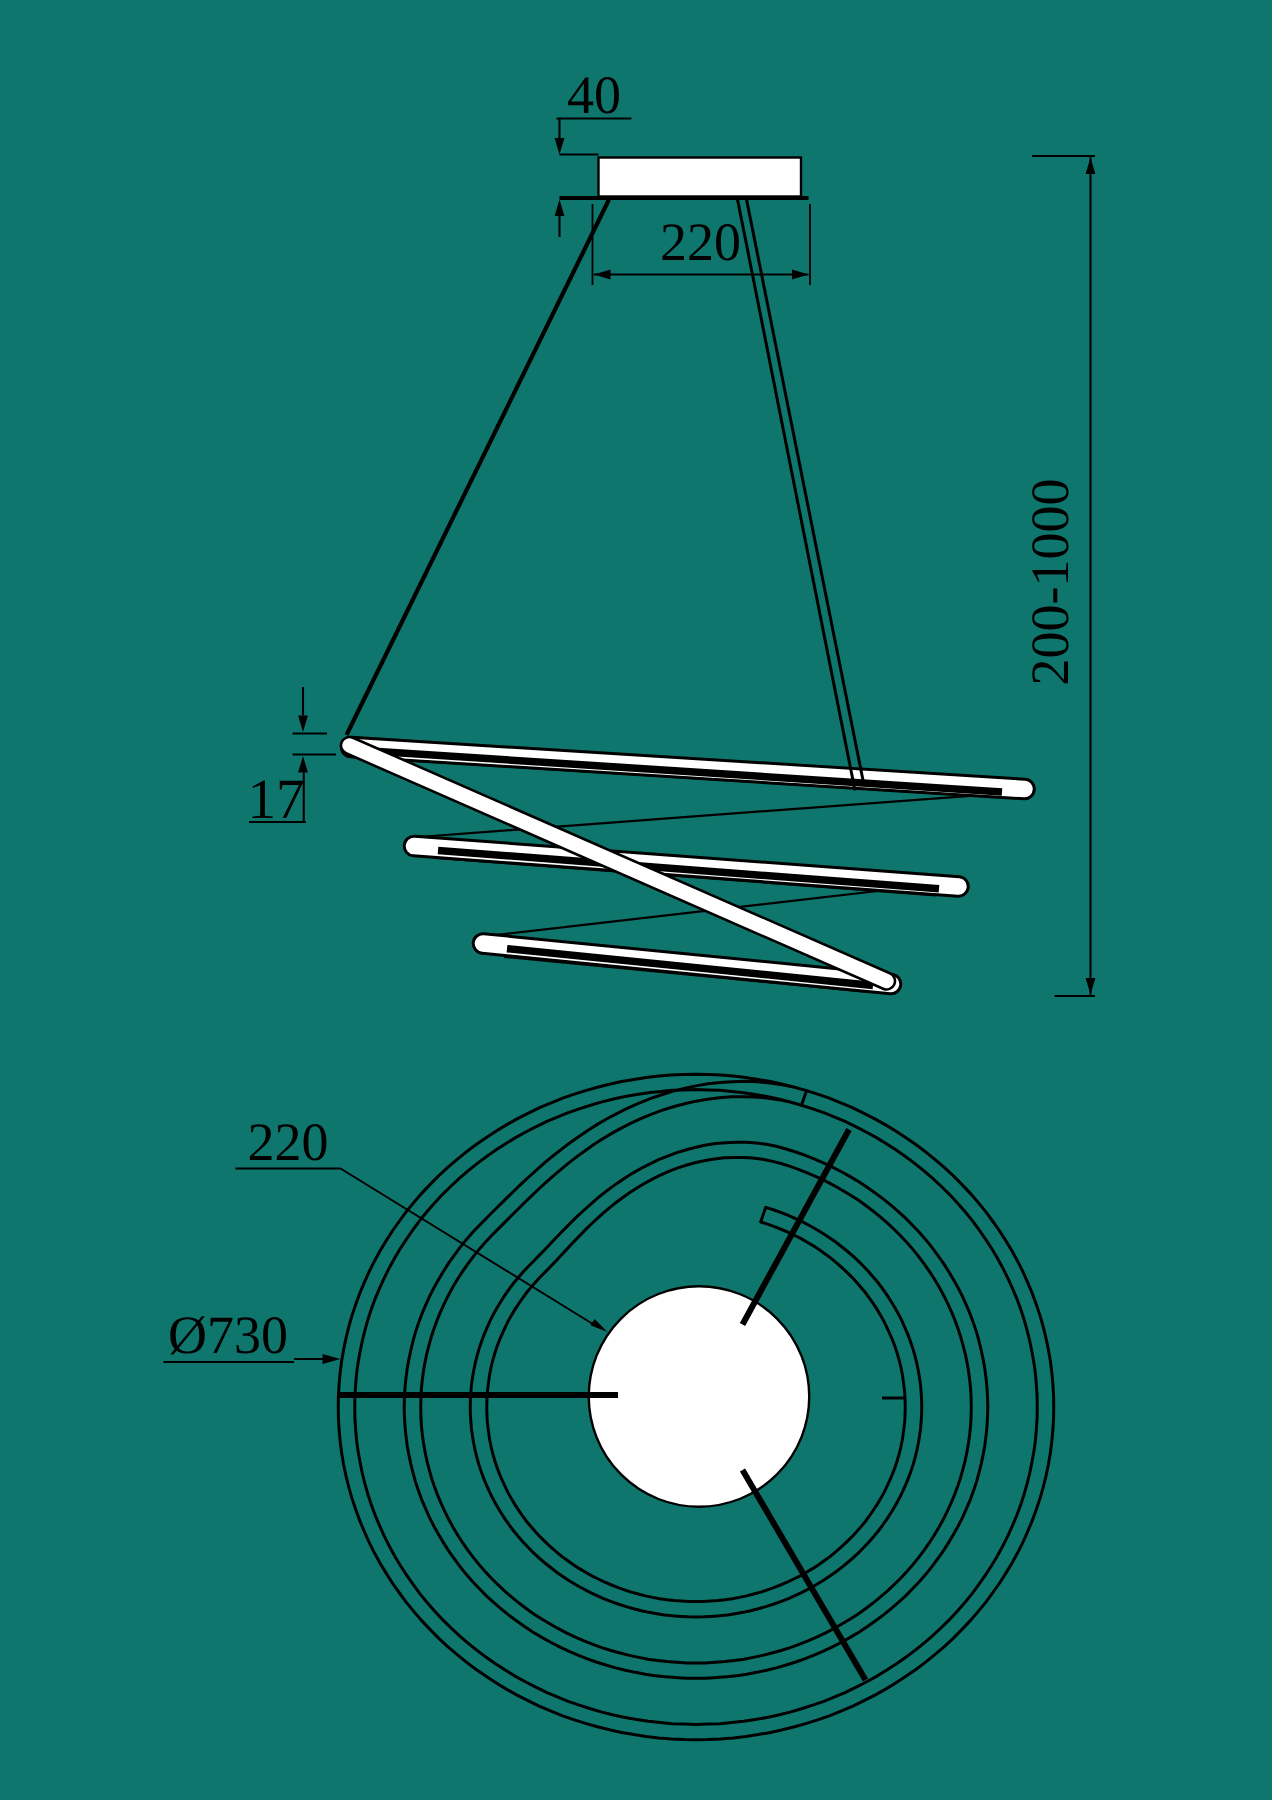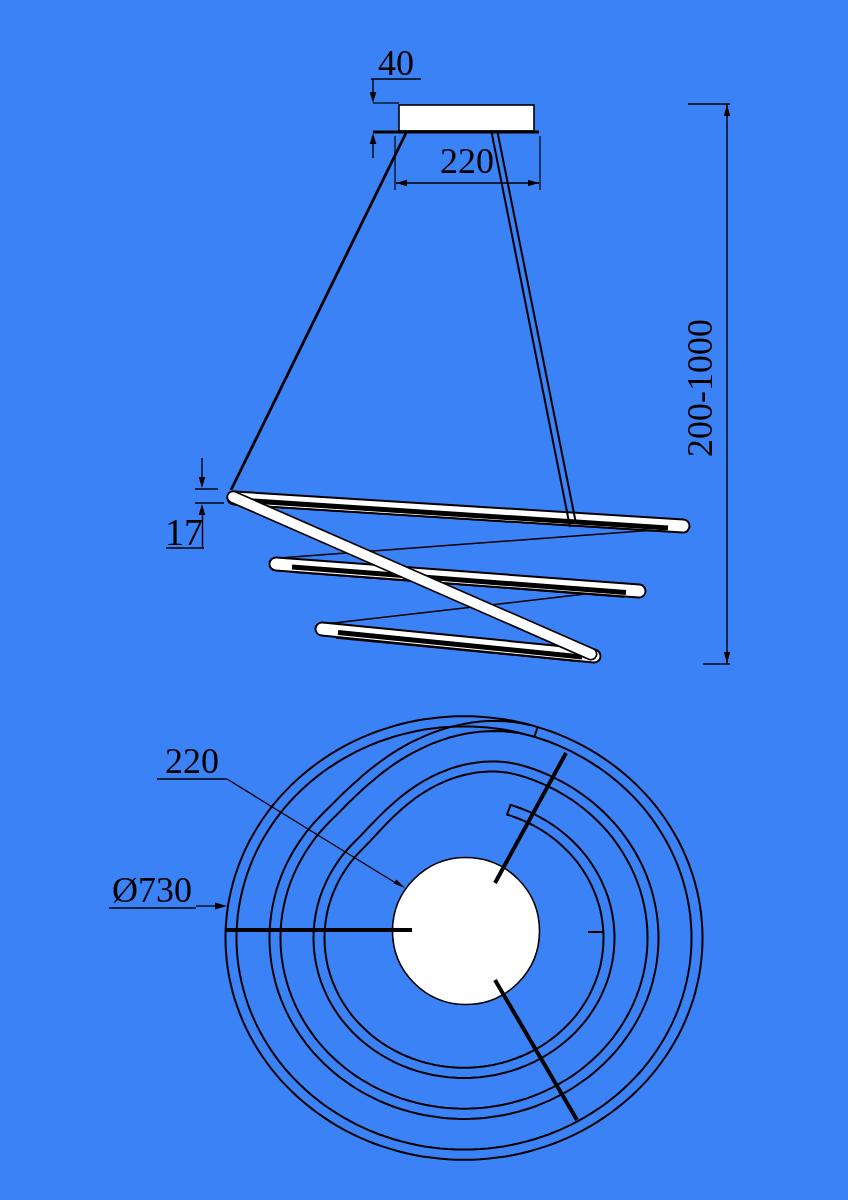--- a/index.html
+++ b/index.html
@@ -1,16 +1,16 @@
 <!DOCTYPE html>
 <html><head>
 <meta charset="utf-8">
 <style>
   html,body{margin:0;padding:0;background:#ffffff;}
-  .page{position:relative;width:848px;height:1200px;background:#3b82f6;overflow:hidden;}
+  .page{position:relative;width:848px;height:1200px;background:#0f766e;overflow:hidden;}
   svg{position:absolute;left:0;top:0;}
   text{font-family:"Liberation Serif","DejaVu Serif",serif;fill:#000;}
   .dim{font-size:36px;}
   .dim17{font-size:38px;}
 </style>
 </head>
 <body>
 
 <div class="page">
 <svg width="848" height="1200" viewBox="0 0 848 1200">

